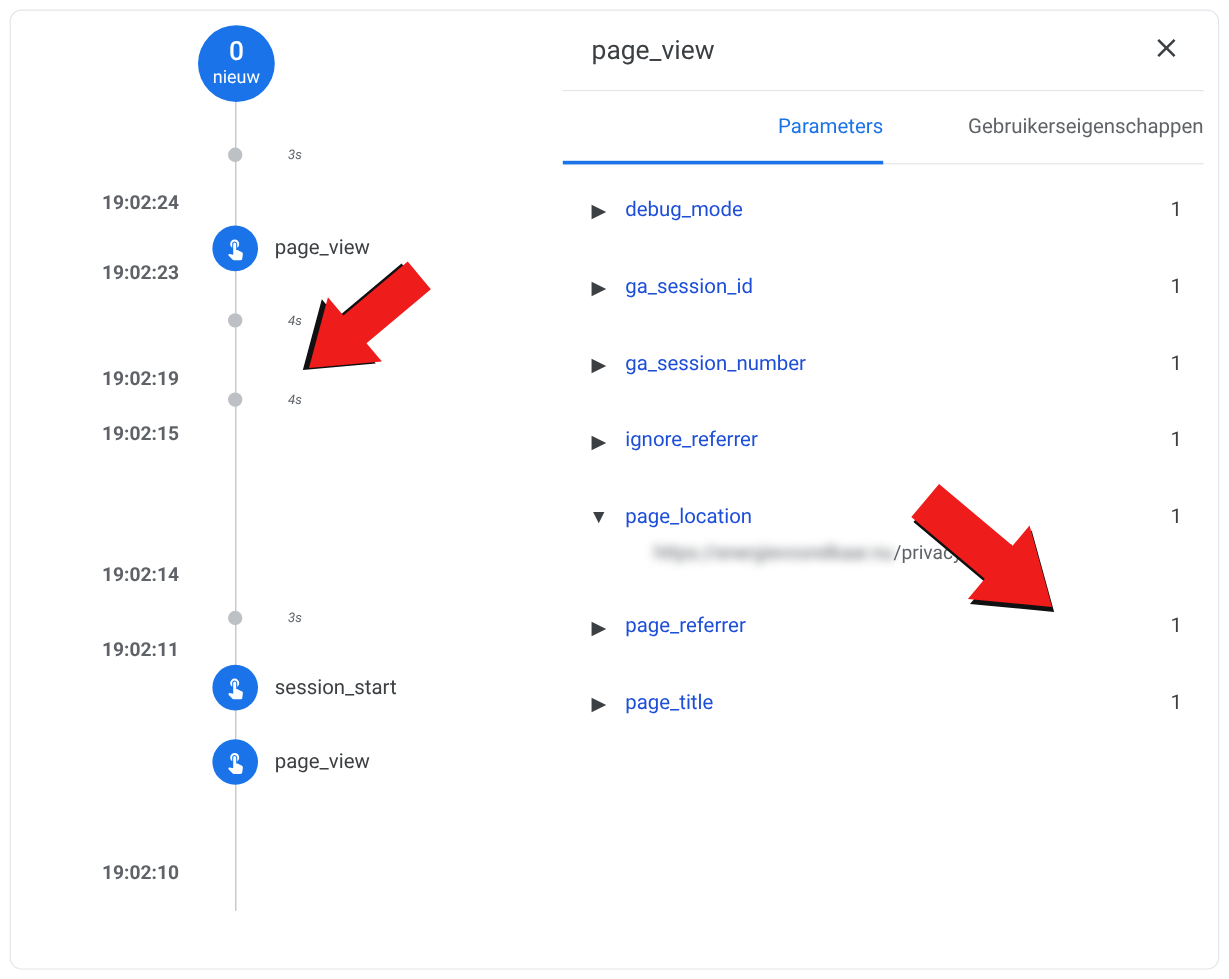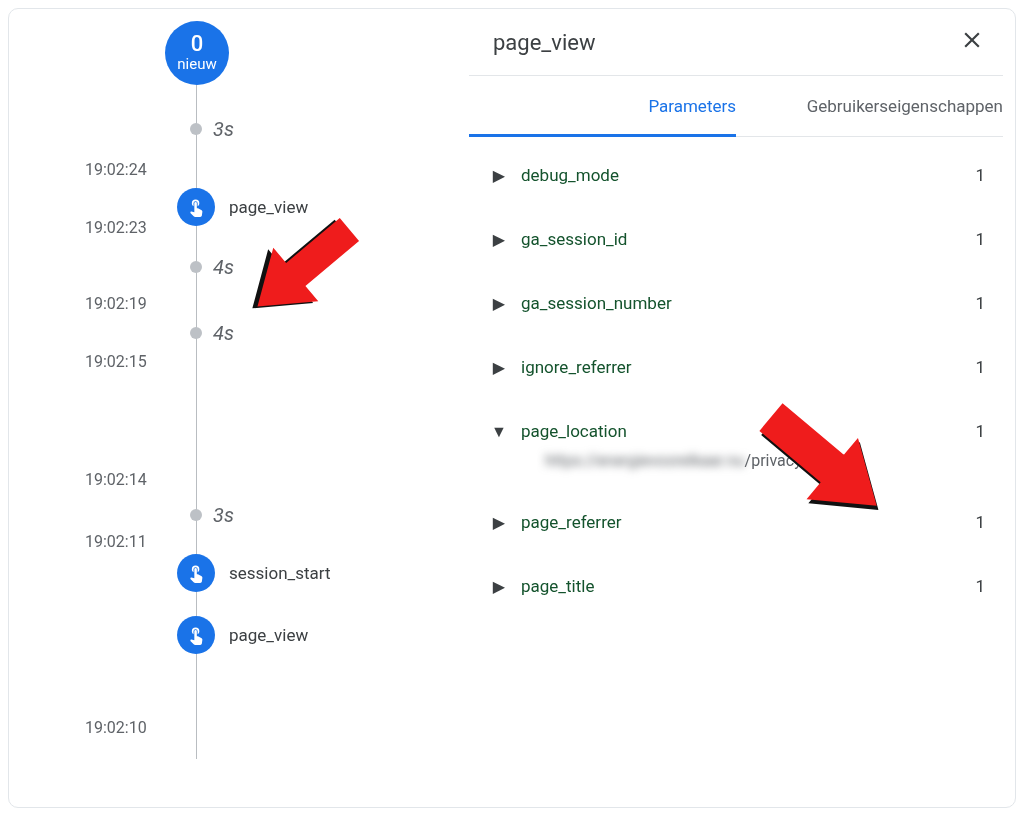--- a/index.html
+++ b/index.html
@@ -48,27 +48,28 @@
     justify-content: center;
     font-size: 15px;
   }
   .badge-new .num { font-size: 22px; font-weight: 500; line-height: 1; }
   .tl-time {
     position: absolute;
     left: 76px;
     color: #5f6368;
     font-size: 16px;
     transform: translateY(-50%);
+    font-weight: bold;
   }
   .tl-delay {
     position: absolute;
-    left: 204px;
+    left: 231px;
     color: #5f6368;
     font-style: italic;
-    font-size: 20px;
+    font-size: 11px;
     transform: translateY(-50%);
   }
   .tl-dot-sm {
     position: absolute;
     left: 181px;
     width: 12px;
     height: 12px;
     border-radius: 50%;
     background: #bdc1c6;
     transform: translateY(-50%);
@@ -140,21 +141,21 @@
     gap: 14px;
   }
   .param-row .arrow {
     width: 16px;
     display: flex;
     justify-content: center;
     color: #3c4043;
   }
   .param-row .pname {
     flex: 1;
-    color: #14532d;
+    color: #1d4ed8;
     font-size: 17px;
   }
   .param-row .pval {
     color: #3c4043;
     font-size: 17px;
   }
   .param-value-line {
     padding: 0 12px 20px 56px;
     color: #5f6368;
     font-size: 16px;
@@ -191,21 +192,21 @@
         <svg class="touch-icon" viewBox="0 0 24 24">
             <path d="M9 11.24V7.5a2.5 2.5 0 015 0v3.74c1.21-.81 2-2.18 2-3.74a4.5 4.5 0 10-9 0c0 1.56.79 2.93 2 3.74zM18.84 15.87l-4.54-2.26c-.17-.07-.35-.11-.54-.11H13v-6a1.5 1.5 0 00-3 0v10.74l-3.44-.72c-.37-.08-.76.04-1.03.31-.43.44-.43 1.14 0 1.58l4.01 4.01c.37.38.89.58 1.42.58h6.1c1 0 1.84-.73 1.98-1.72l.63-4.46c.12-.85-.32-1.68-1.09-2.07z"></path>
           </svg>
       </div>
       <span class="label">page_view</span>
     </div>
     <div class="tl-time" style="top:218px">19:02:23</div>
 
     <div class="tl-dot-sm" style="top:258px"></div>
     <div class="tl-delay" style="top:258px">4s</div>
-    <div class="tl-time" style="top:294px">19:02:19</div>
+    <div class="tl-time" style="top:306px">19:02:19</div>
 
     <div class="tl-dot-sm" style="top:324px"></div>
     <div class="tl-delay" style="top:324px">4s</div>
     <div class="tl-time" style="top:352px">19:02:15</div>
 
 
     <div class="tl-time" style="top:470px">19:02:14</div>
 
     <div class="tl-dot-sm" style="top:506px"></div>
     <div class="tl-delay" style="top:506px">3s</div>

